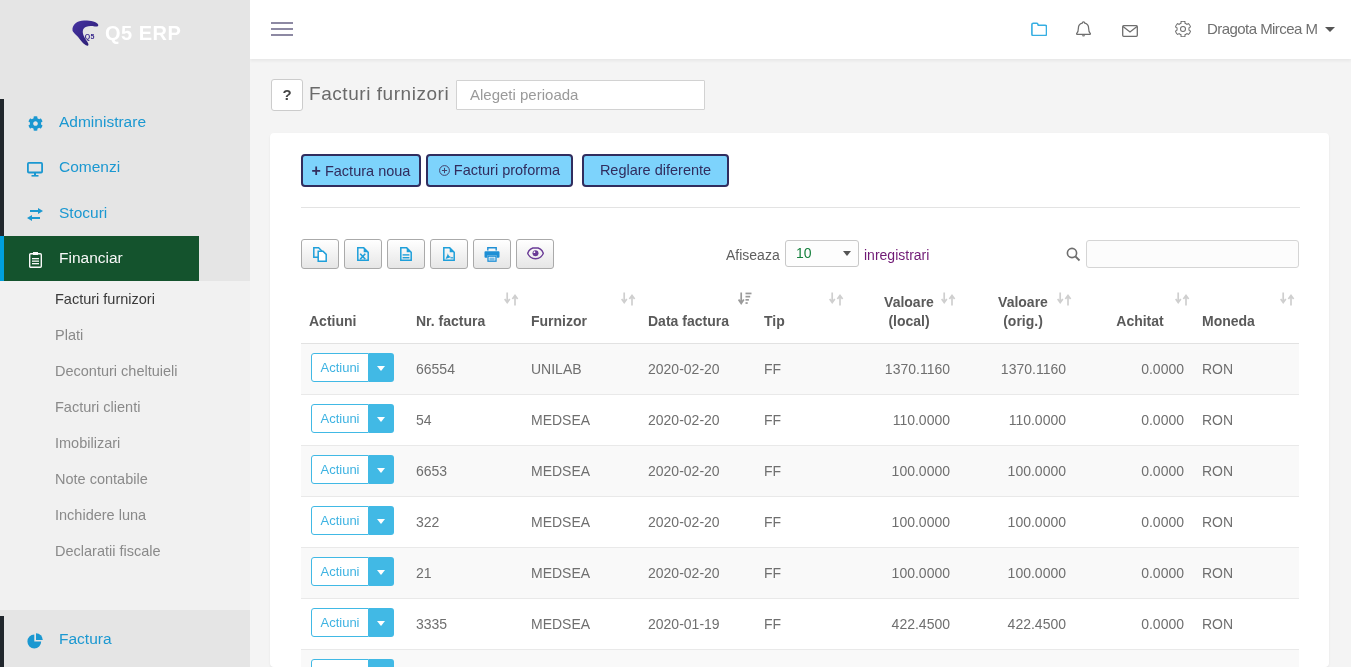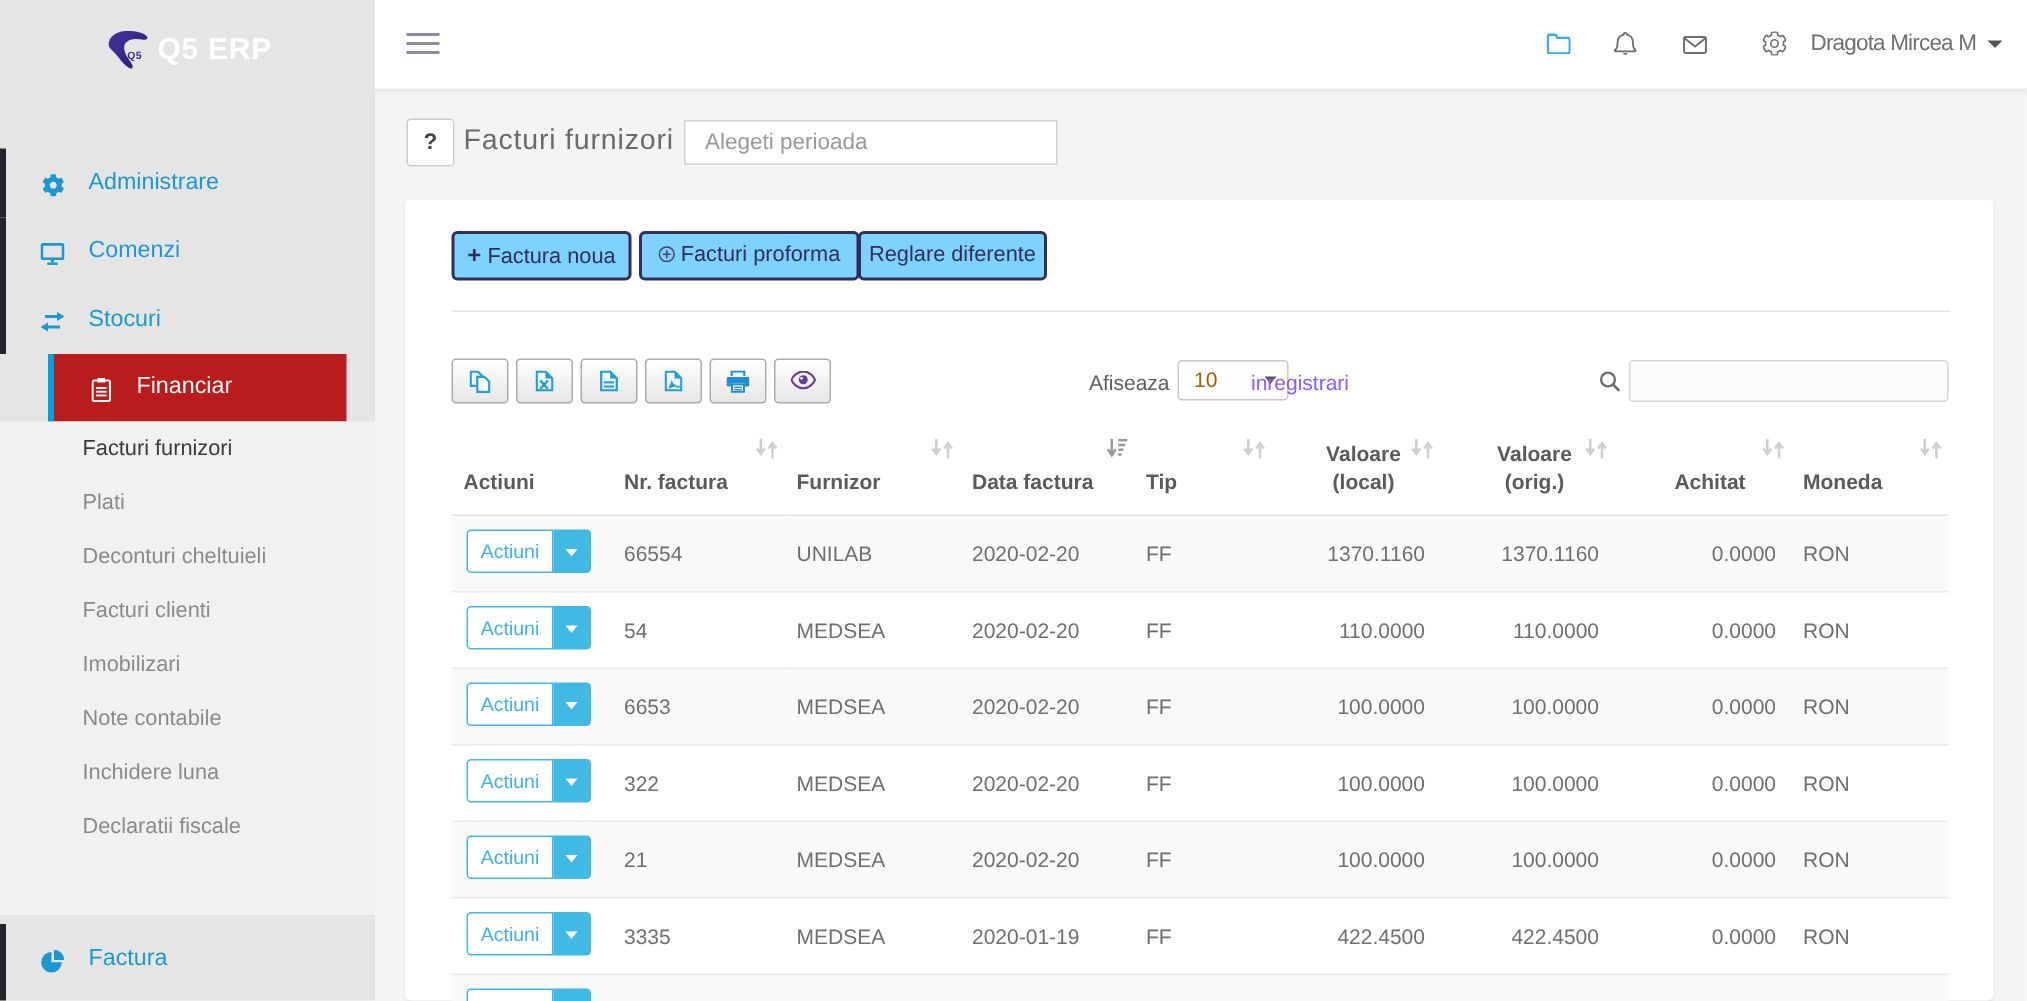--- a/index.html
+++ b/index.html
@@ -8,21 +8,21 @@
 
 #sidebar { position:absolute; left:0; top:0; width:250px; height:667px; background:#e5e5e5; z-index:5; }
 #logo svg.sw { position:absolute; left:71px; top:20px; }
 #logo .txt { position:absolute; left:105px; top:21.5px; font-size:20px; font-weight:bold; color:#fff; letter-spacing:0.5px; }
 .mitem { position:absolute; left:0; width:199px; height:45.5px; border-left:4px solid #20262c; }
 .mitem .ic { position:absolute; left:21px; top:calc(50% + 2px); transform:translateY(-50%); width:20px; height:20px; display:flex; align-items:center; justify-content:center; }
 .mitem .lbl { position:absolute; left:55px; top:50%; transform:translateY(-50%); font-size:15.5px; color:#1b98d1; }
 #mi-admin { top:99px; }
 #mi-comenzi { top:144.5px; }
 #mi-stocuri { top:190px; }
-#mi-financiar { top:235.5px; background:#b91c1c; border-left-color:#00a0dd;margin-left:32px; }
+#mi-financiar { top:235.5px; background:#14532d; border-left-color:#00a0dd; }
 #mi-financiar .lbl { color:#f8f8f8; }
 #submenu { position:absolute; top:281px; left:0; width:250px; height:329px; background:#f1f1f1; }
 .smitem { display:block; height:36px; line-height:36px; padding-left:55px; font-size:14.5px; color:#8a8a8a; }
 .smitem.active { color:#3a3a3a; }
 #mi-rapoarte { top:616px; }
 #stripbot { position:absolute; left:0; top:661.5px; width:4px; height:5.5px; background:#20262c; }
 
 
 #navbar { position:absolute; left:250px; top:0; width:1101px; height:58.5px; background:#fff; box-shadow:0 2px 3px rgba(0,0,0,0.055); z-index:4; }
 #burger { position:absolute; left:21px; top:22px; width:22px; }
@@ -35,28 +35,28 @@
 #chead { position:absolute; left:250px; top:58px; width:1101px; height:75px; }
 #qbtn { position:absolute; left:21px; top:21px; width:32px; height:32px; background:#fff; border:1px solid #ccc; border-radius:3px; text-align:center; line-height:30px; font-size:15px; font-weight:bold; color:#444; }
 #ctitle { position:absolute; left:59px; top:25px; font-size:19px; letter-spacing:0.55px; color:#6a6a6a; }
 #cinput { position:absolute; left:206px; top:22px; width:249px; height:30px; background:#fff; border:1px solid #d2d2d2; border-radius:1px; line-height:28px; padding-left:13px; font-size:15px; color:#9a9a9a; }
 
 
 #card { position:absolute; left:270px; top:133px; width:1059px; height:534px; background:#fff; border-radius:4px; box-shadow:0 1px 2px rgba(0,0,0,0.08); }
 .btn-dark { position:absolute; top:21px; height:33px; border:2px solid #312d5e; border-radius:4px; background:#7dd3fc; color:#312d5e; font-size:14.5px; text-align:center; }
 #btn1 { left:31px; width:120px; line-height:29px; }
 #btn2 { left:156px; width:147px; line-height:29px; }
-#btn3 { left:302px; width:126px; line-height:29px; }
+#btn3 { left:312px; width:147px; line-height:29px; }
 #hr1 { position:absolute; left:31px; top:74px; width:999px; height:1px; background:#e3e3e3; }
 .ex-btn { position:absolute; top:106px; width:38px; height:30px; background:linear-gradient(#ffffff,#e6e6e6); border:1px solid #aaa; border-radius:3px; }
 .ex-btn svg { display:block; margin:7px auto 0; }
 #afiseaza { position:absolute; left:456px; top:114px; font-size:14px; color:#5f5f5f; }
-#selbox { position:absolute; left:515px; top:107px; width:74px; height:27px; border:1px solid #c8c8c8; border-radius:3px; background:#fdfdfd; font-size:14px; color:#a16207; padding-left:10px; line-height:25px; }
+#selbox { position:absolute; left:515px; top:107px; width:74px; height:27px; border:1px solid #c8c8c8; border-radius:3px; background:#fdfdfd; font-size:14px; color:#15803d; padding-left:10px; line-height:25px; }
 #selbox .sc { position:absolute; right:7px; top:10px; width:0; height:0; border-left:4px solid transparent; border-right:4px solid transparent; border-top:5px solid #555; }
-#inreg { position:absolute; left:564px; top:114px; font-size:14px; color:#8b5cf6; }
+#inreg { position:absolute; left:594px; top:114px; font-size:14px; color:#701a75; }
 #searchico { position:absolute; left:796px; top:114px; }
 #searchbox { position:absolute; left:816px; top:107px; width:213px; height:28px; border:1px solid #d5d5d5; border-radius:3px; background:#fcfcfc; }
 
 
 #tbl { position:absolute; left:31px; top:147px; width:998px; }
 table { border-collapse:collapse; width:998px; table-layout:fixed; font-size:14px; color:#6f6f6f; }
 th { font-weight:bold; color:#5a5a5a; font-size:14px; vertical-align:bottom; padding:0 10px 12px 8px; position:relative; text-align:left; line-height:19px; }
 thead tr { height:63.5px; border-bottom:1px solid #e2e2e2; }
 tbody tr { height:51px; border-bottom:1px solid #e9e9e9; }
 tbody tr.odd { background:#f9f9f9; }

